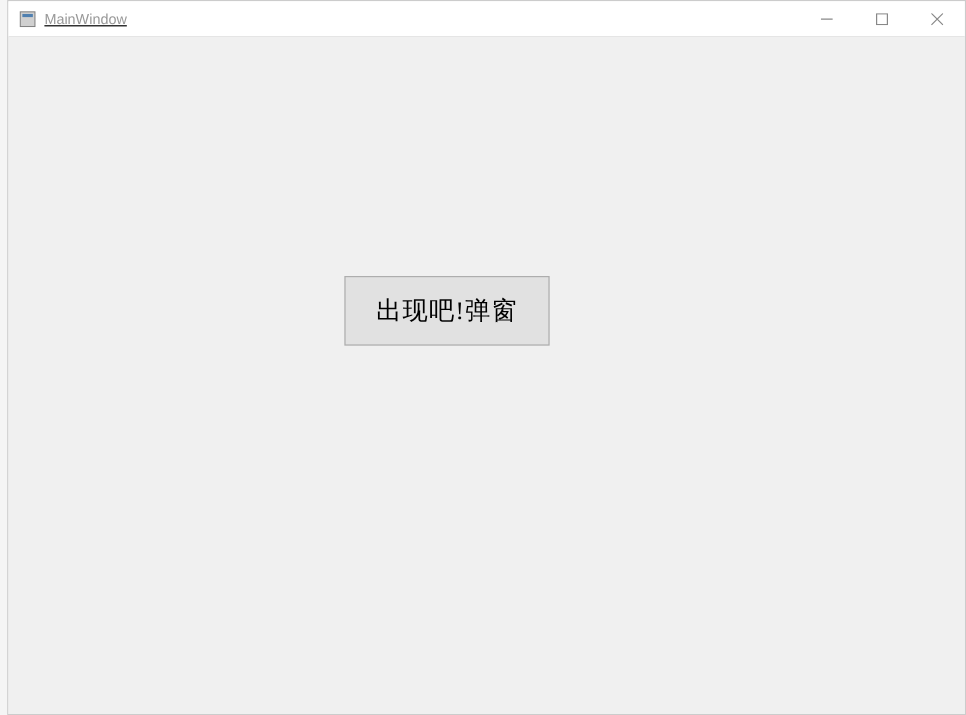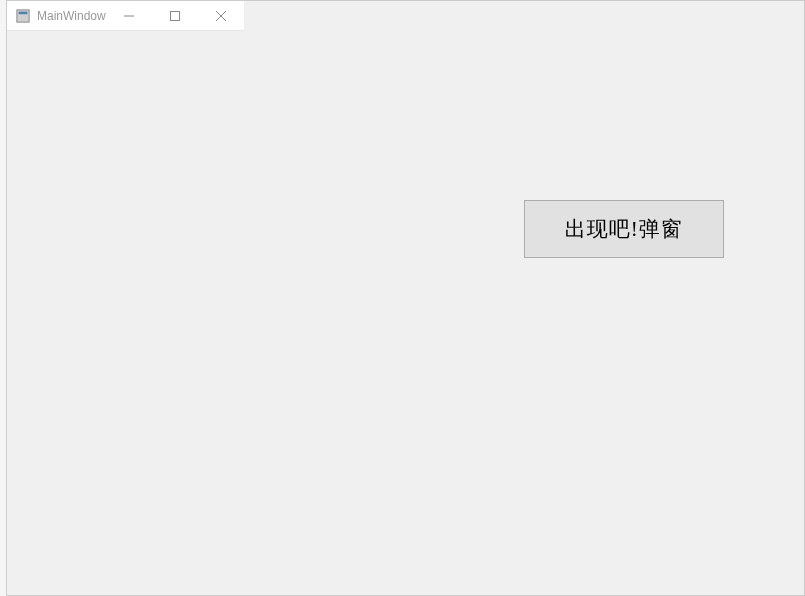--- a/index.html
+++ b/index.html
@@ -26,21 +26,22 @@
     }
     .window {
       position: absolute;
       left: 6px;
       top: 0;
       right: 0;
       bottom: 0;
       background: #f0f0f0;
       border: 1px solid #cccccc;
       display: flex;
-      flex-direction: row;
+      flex-direction: column;
+      text-decoration: underline;
     }
     .titlebar {
       height: 30px;
       background: #ffffff;
       display: flex;
       align-items: center;
       border-bottom: 1px solid #e5e5e5;
       flex-shrink: 0;
     }
     .titlebar-icon {
@@ -82,21 +83,21 @@
     }
     .client-area {
       flex: 1;
       background: #f0f0f0;
       position: relative;
     }
     .main-button {
       position: absolute;
       left: 280px;
       top: 199px;
-      width: 200px;
+      width: 171px;
       height: 58px;
       background: #e1e1e1;
       border: 1px solid #adadad;
       font-size: 21px;
       font-family: "SimSun", "宋体", serif;
       color: #000000;
       cursor: pointer;
       display: flex;
       align-items: center;
       justify-content: center;

